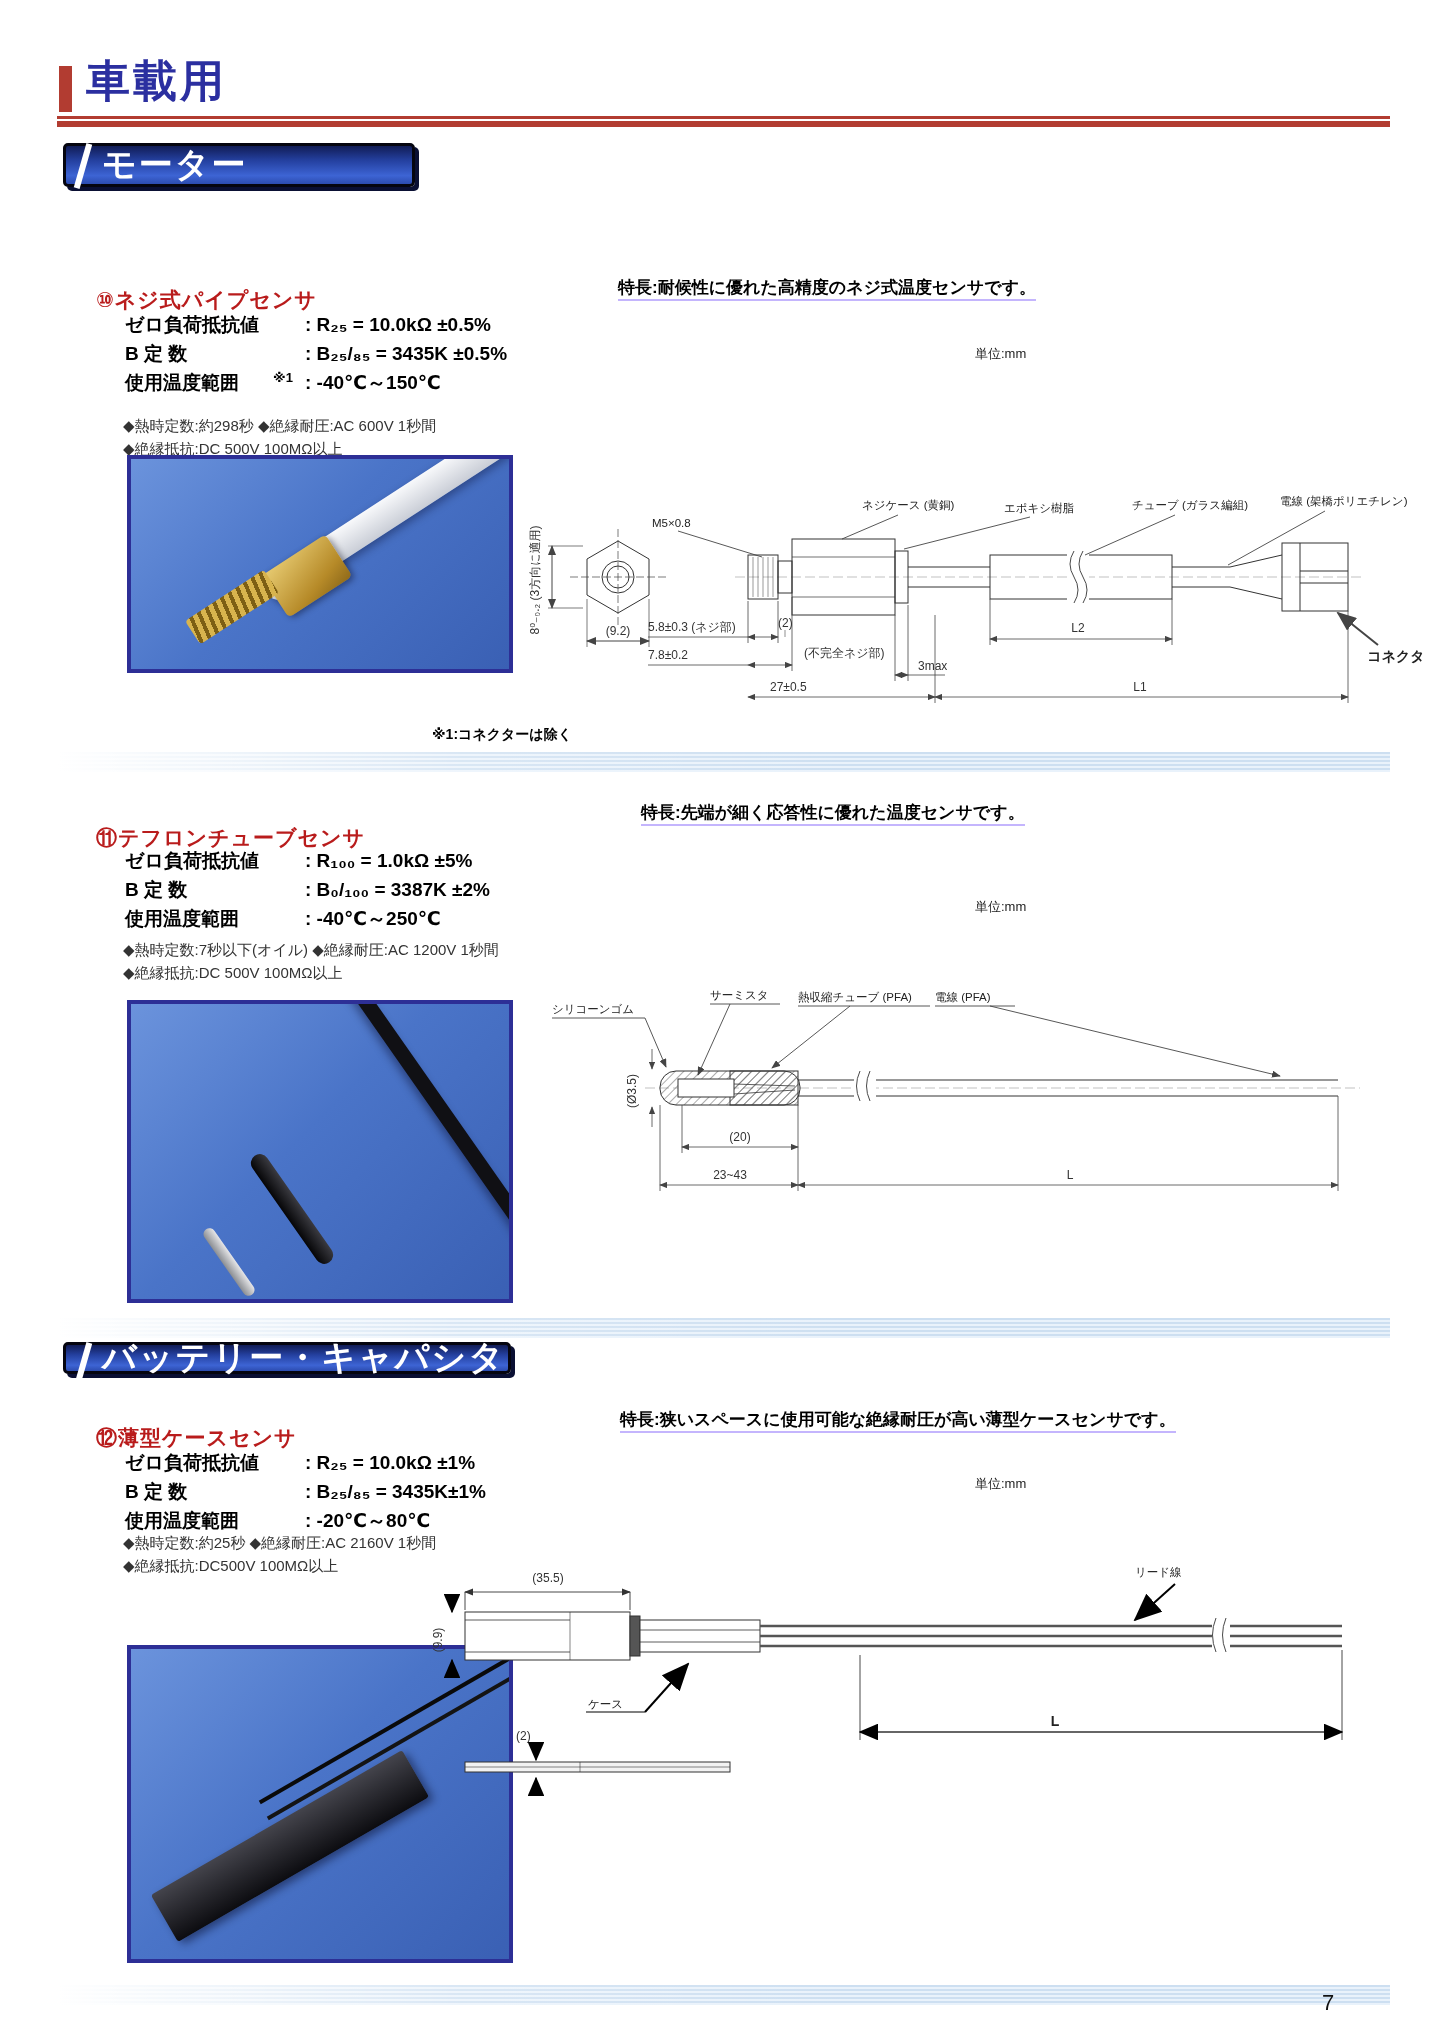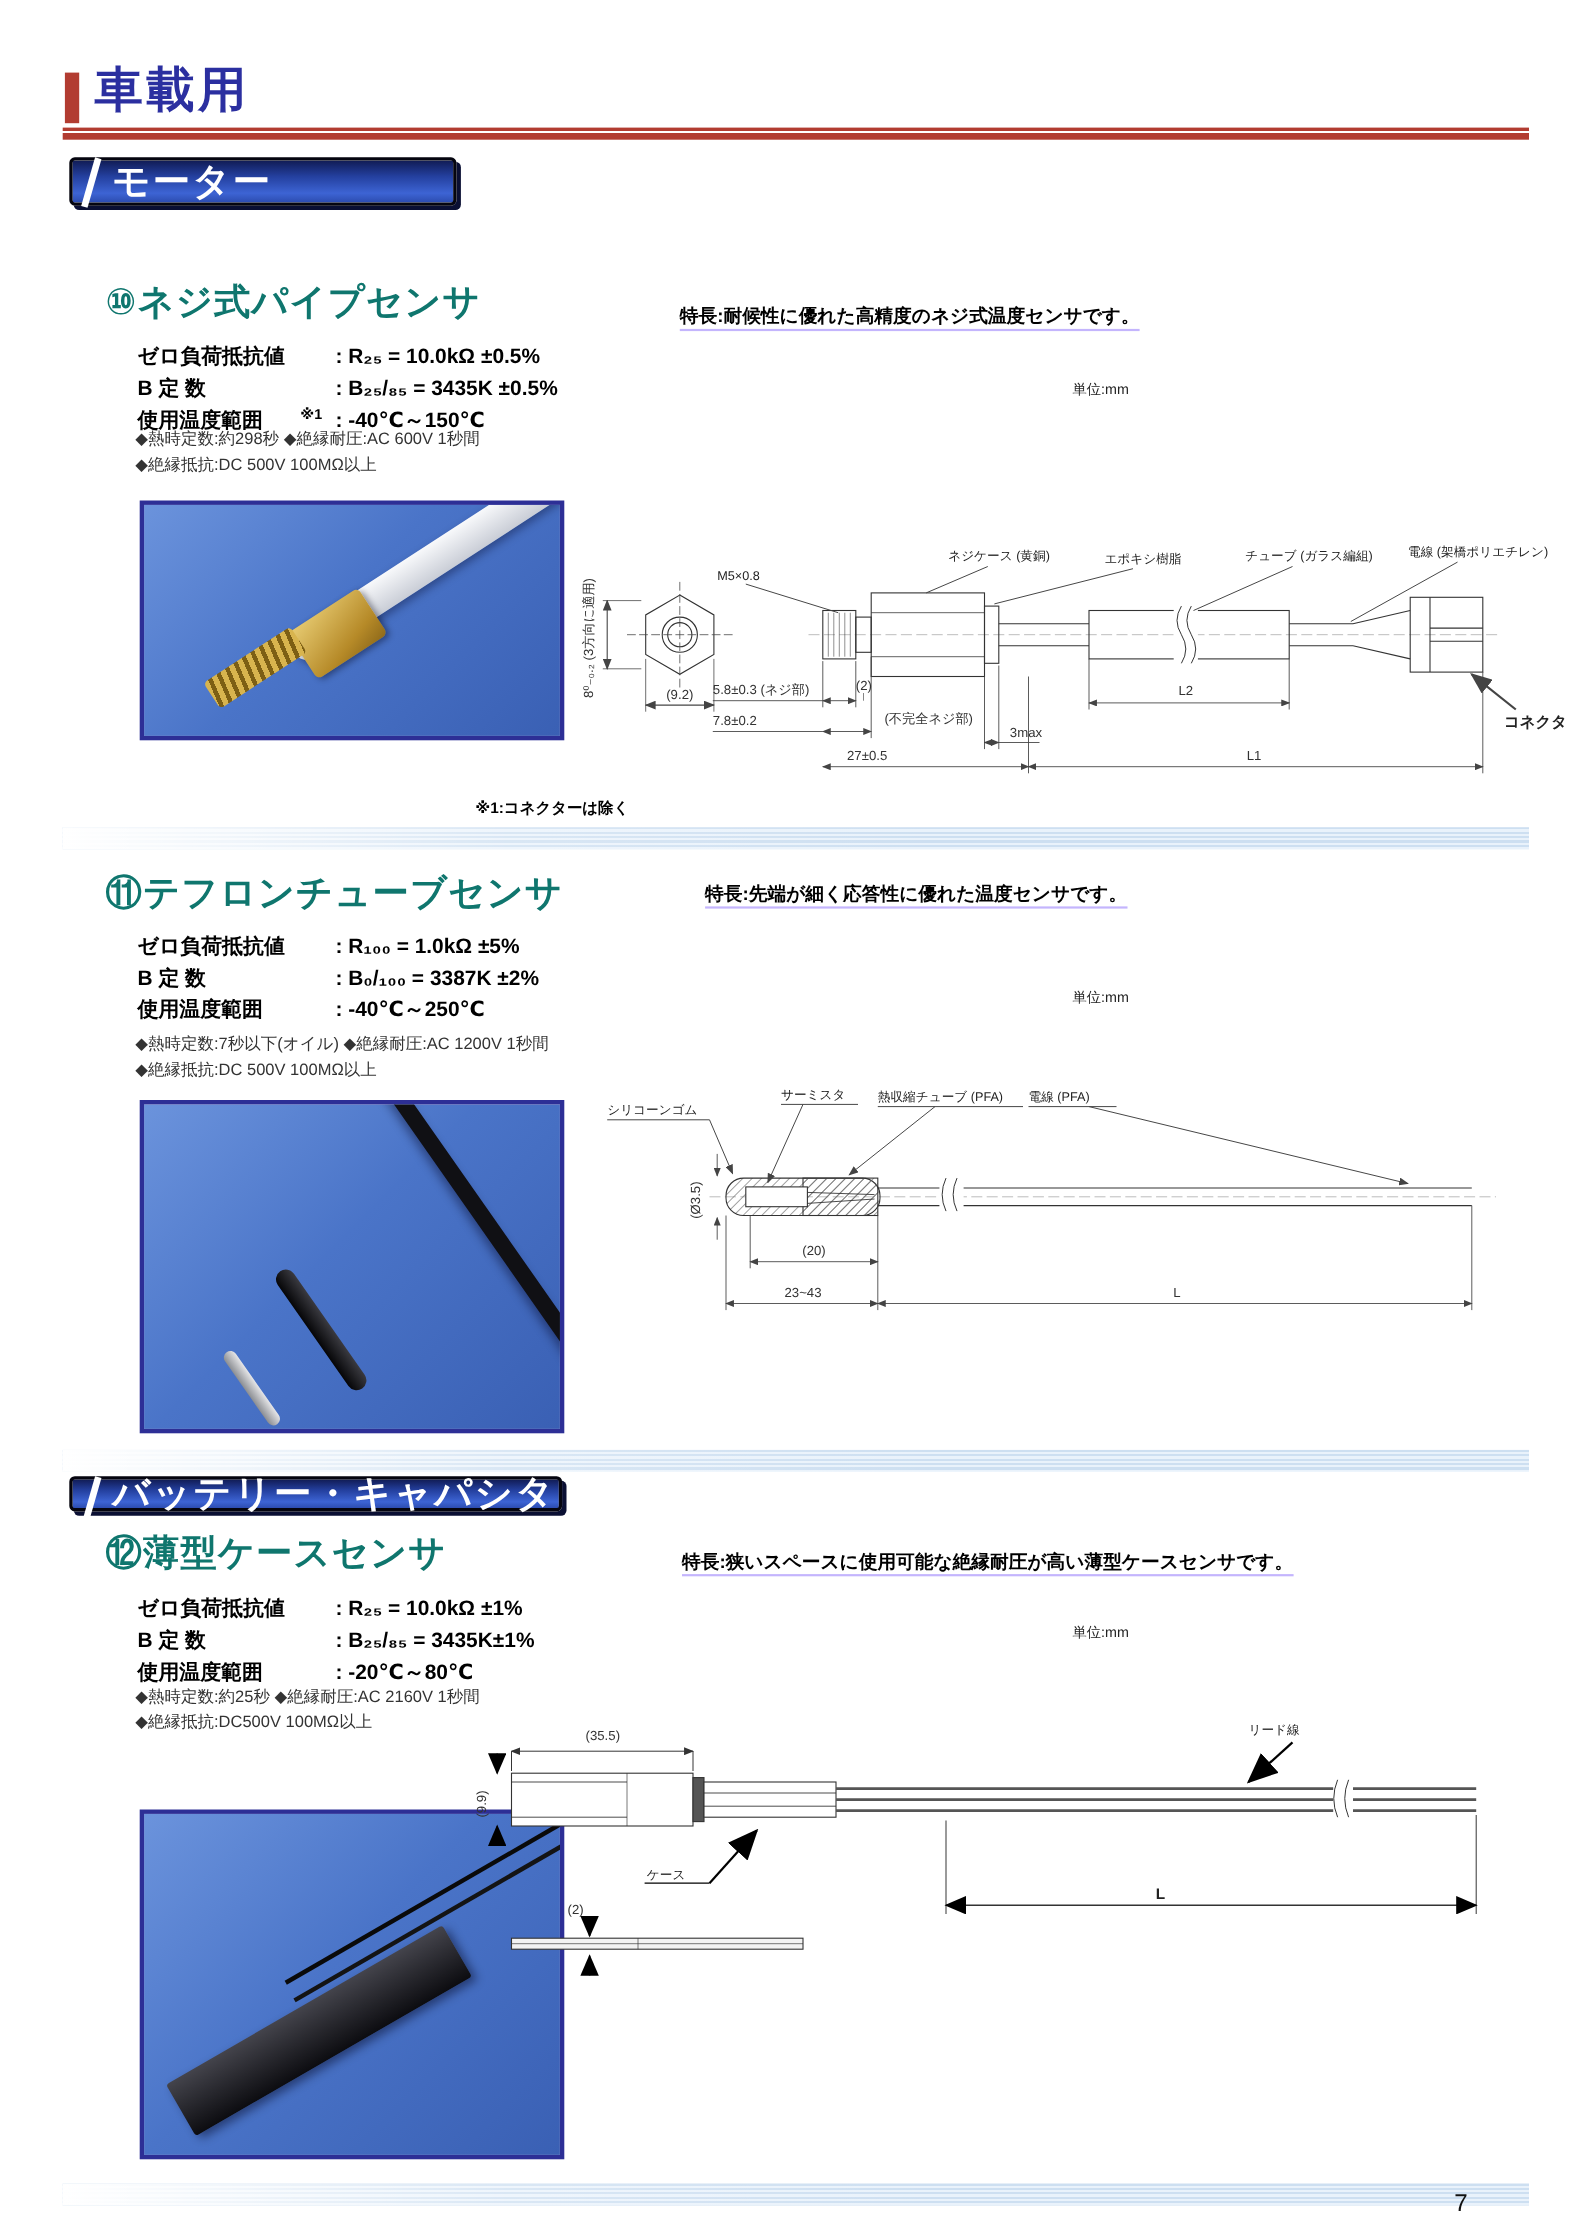--- a/index.html
+++ b/index.html
@@ -16,21 +16,21 @@
   
   .banner{border:3px solid #05050f;border-radius:5px;
     background:linear-gradient(180deg,#111c56 0%,#24409f 38%,#3d64d4 78%,#2c4cb0 100%);
     box-shadow:4px 4px 0 #0a0f33;color:#fff;font-weight:bold;font-size:34px;
     display:flex;align-items:center;padding-left:36px;box-sizing:border-box;letter-spacing:2px;}
   .banner .slash{position:absolute;left:14px;top:-3px;width:6px;height:46px;background:#fff;transform:rotate(16deg);}
   .banner1{left:63px;top:143px;width:352px;height:44px;}
   .banner2{left:63px;top:1342px;width:448px;height:32px;}
 
   
-  .p-title{font-size:33px;font-weight:bold;color:#0f766e;letter-spacing:1px;}
+  .p-title{font-size:21px;font-weight:bold;color:#b91c1c;letter-spacing:1px;margin-top:34px;}
   
   .specs{font-size:19px;font-weight:bold;color:#000;line-height:29px;white-space:nowrap;}
   .spec-label{display:inline-block;width:148px;}
   .spec-sup{display:inline-block;width:32px;font-size:13px;position:relative;top:-7px;}
   .bullets{font-size:15px;color:#333;line-height:23px;white-space:nowrap;}
   .feature{font-size:17px;font-weight:bold;color:#000;border-bottom:2px solid #c4b5fd;padding-bottom:0;white-space:nowrap;}
   .unit{font-size:13px;color:#222;}
   .note{font-size:14px;font-weight:bold;color:#000;}
 
   
@@ -86,21 +86,21 @@
       <span class="spec-label">ゼロ負荷抵抗値</span><span class="spec-sup"></span><span>: R₂₅ = 10.0kΩ ±0.5%</span>
     </div>
     <div>
       <span class="spec-label">B 定 数</span><span class="spec-sup"></span><span>: B₂₅/₈₅ = 3435K ±0.5%</span>
     </div>
     <div>
       <span class="spec-label">使用温度範囲</span><span class="spec-sup">※1</span><span>: -40℃～150℃</span>
     </div>
   </div>
 
-  <div class="abs bullets" style="left:123px;top:388px;">
+  <div class="abs bullets" style="left:123px;top:414px;">
     <div>◆熱時定数:約298秒 ◆絶縁耐圧:AC 600V 1秒間</div>
     <div>◆絶縁抵抗:DC 500V 100MΩ以上</div>
   </div>
 
   <div class="abs feature" style="left:618px;top:276px;">特長:耐候性に優れた高精度のネジ式温度センサです。</div>
   <div class="abs unit" style="left:975px;top:345px;">単位:mm</div>
 
   <div class="abs photo" style="left:127px;top:455px;width:378px;height:210px;">
     <div class="cable1"></div>
     <div class="hex1"></div>

